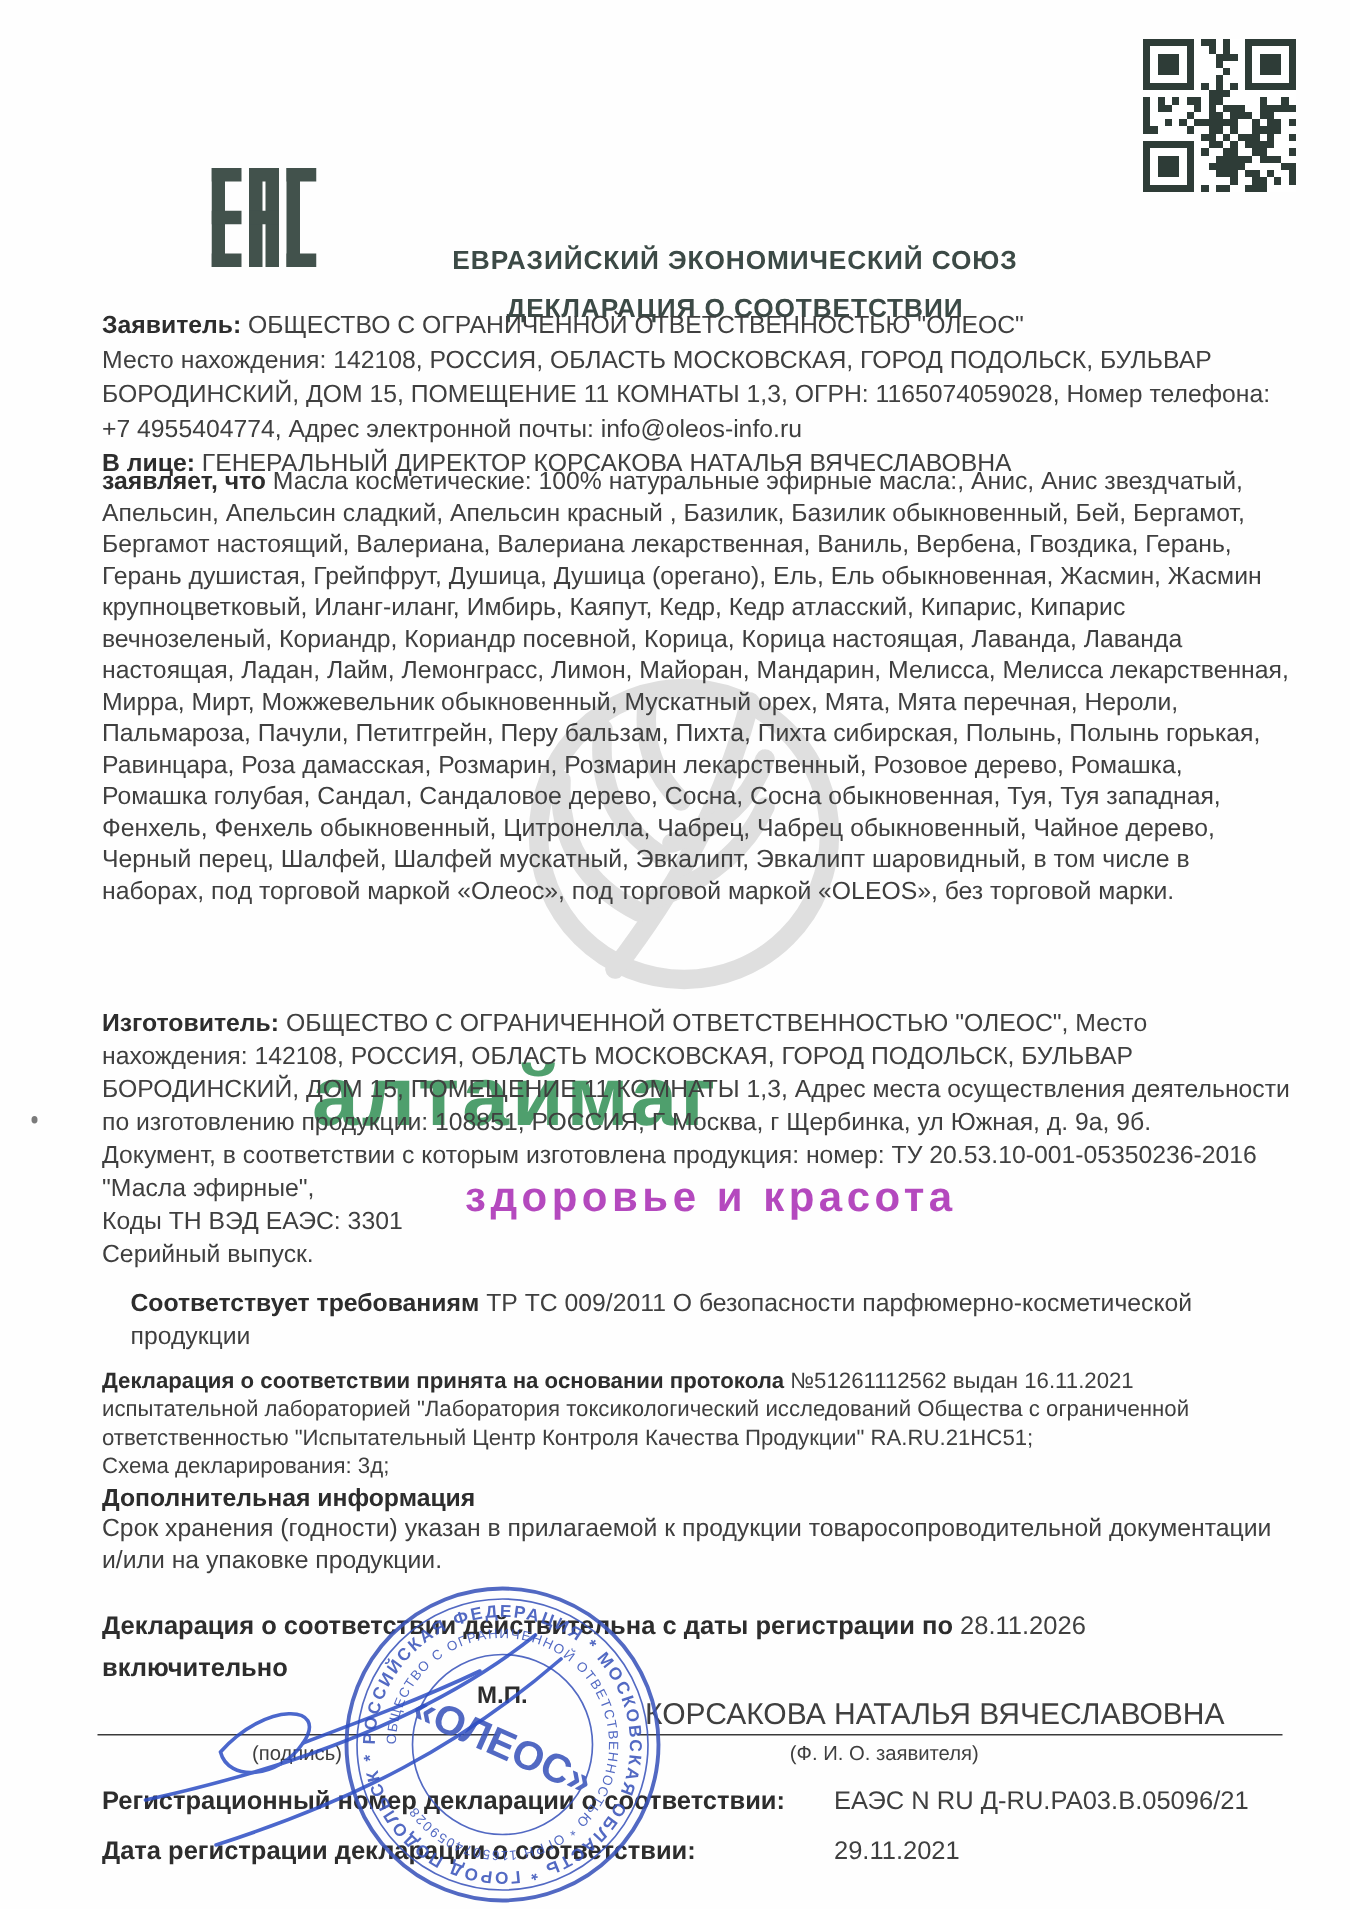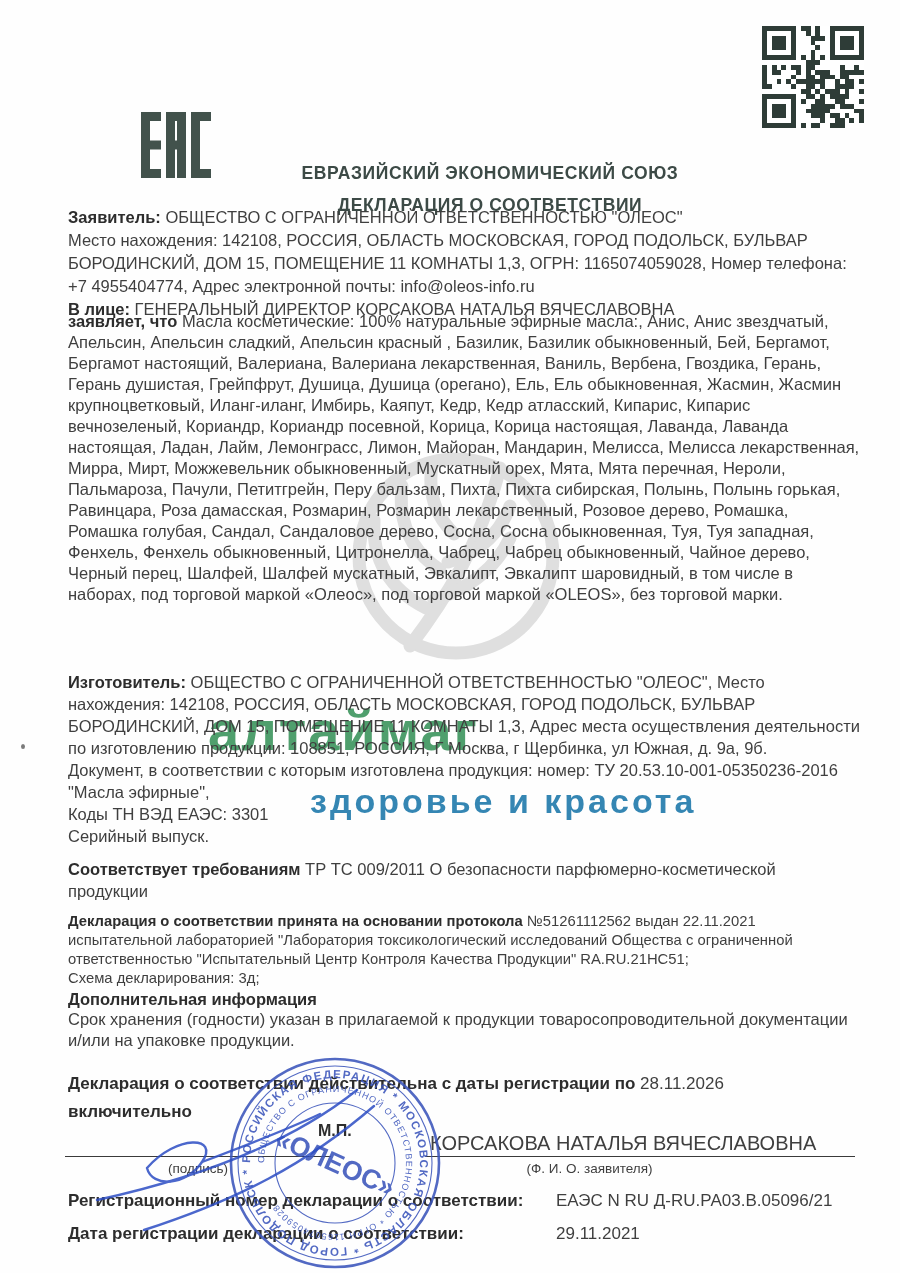--- a/index.html
+++ b/index.html
@@ -3,36 +3,36 @@
 <meta charset="utf-8">
 <style>
   html,body{margin:0;padding:0;background:#ffffff;}
   .page{position:relative;width:900px;height:1273px;background:#fefefe;overflow:hidden;
         font-family:"Liberation Sans", sans-serif;color:#3c3c3c;}
   
   .wm{position:absolute;z-index:0;color:#bdbdbd;}
   .wm-leaf{left:350px;top:450px;opacity:.55;}
   .wm-brand{left:208px;top:698px;font-size:56px;font-weight:bold;letter-spacing:2px;
             color:#15803d;opacity:.75;}
-  .wm-tagline{left:310px;top:782px;font-size:34px;font-weight:bold;letter-spacing:3px;
-              color:#0369a1;opacity:.8;}
+  .wm-tagline{left:310px;top:782px;font-size:28px;font-weight:bold;letter-spacing:3px;
+              color:#a21caf;opacity:.8;}
   
   .eac-logo{position:absolute;left:141px;top:112px;z-index:1;}
   .qr{position:absolute;left:762px;top:26px;z-index:1;}
   .hdr{position:absolute;left:110px;width:760px;text-align:center;z-index:1;
        font-weight:bold;color:#3c4a46;font-size:17.5px;letter-spacing:.6px;margin-top:24px;}
   .hdr1{top:139px;} .hdr2{top:171px;}
   
   .blk{position:absolute;left:68px;width:792px;z-index:1;font-size:16.5px;
        line-height:22px;color:#3f3f3f;}
   .blk b{color:#2d2d2d;}
   .b-applicant{top:206px;line-height:23px;}
   .b-declare{top:311px;line-height:21px;}
   .b-manufacturer{top:671px;}
-  .b-compliance{top:858px;}
+  .b-compliance{top:858px;margin-left:19px;}
   .b-protocol{top:912px;font-size:14.8px;line-height:19px;}
   .b-add-h{top:988px;font-weight:bold;color:#2d2d2d;}
   .b-add-t{top:1009px;line-height:21px;}
   .b-validity{top:1070px;line-height:28px;font-size:17px;}
   
   .mp{position:absolute;left:318px;top:1122px;font-weight:bold;font-size:16px;z-index:1;color:#2d2d2d;}
   .sig-name{position:absolute;left:430px;top:1132px;font-size:20px;z-index:1;color:#3f3f3f;}
   .rule{position:absolute;top:1156px;border-top:1.6px solid #3a3a3a;z-index:1;}
   .rule-l{left:65px;width:266px;} .rule-r{left:425px;width:430px;}
   .cap{position:absolute;top:1161px;font-size:13.5px;text-align:center;z-index:1;color:#3f3f3f;}
@@ -239,21 +239,21 @@
     <span>Серийный выпуск.</span>
   </div>
 
   <div class="blk b-compliance">
     <b>Соответствует требованиям</b>
     <span>ТР ТС 009/2011 О безопасности парфюмерно-косметической продукции</span>
   </div>
 
   <div class="blk b-protocol">
     <b>Декларация о соответствии принята на основании протокола</b>
-    <span>№51261112562 выдан 22.11.2021 испытательной лабораторией "Лаборатория токсикологический исследований Общества с ограниченной ответственностью "Испытательный Центр Контроля Качества Продукции" RA.RU.21HC51;</span><br>
+    <span>№51261112562 выдан 16.11.2021 испытательной лабораторией "Лаборатория токсикологический исследований Общества с ограниченной ответственностью "Испытательный Центр Контроля Качества Продукции" RA.RU.21HC51;</span><br>
     <span>Схема декларирования: 3д;</span>
   </div>
 
   <div class="blk b-add-h">Дополнительная информация</div>
   <div class="blk b-add-t">Срок хранения (годности) указан в прилагаемой к продукции товаросопроводительной документации и/или на упаковке продукции.</div>
 
   <div class="blk b-validity">
     <b>Декларация о соответствии действительна с даты регистрации по</b>
     <span>28.11.2026</span><br>
     <b>включительно</b>

